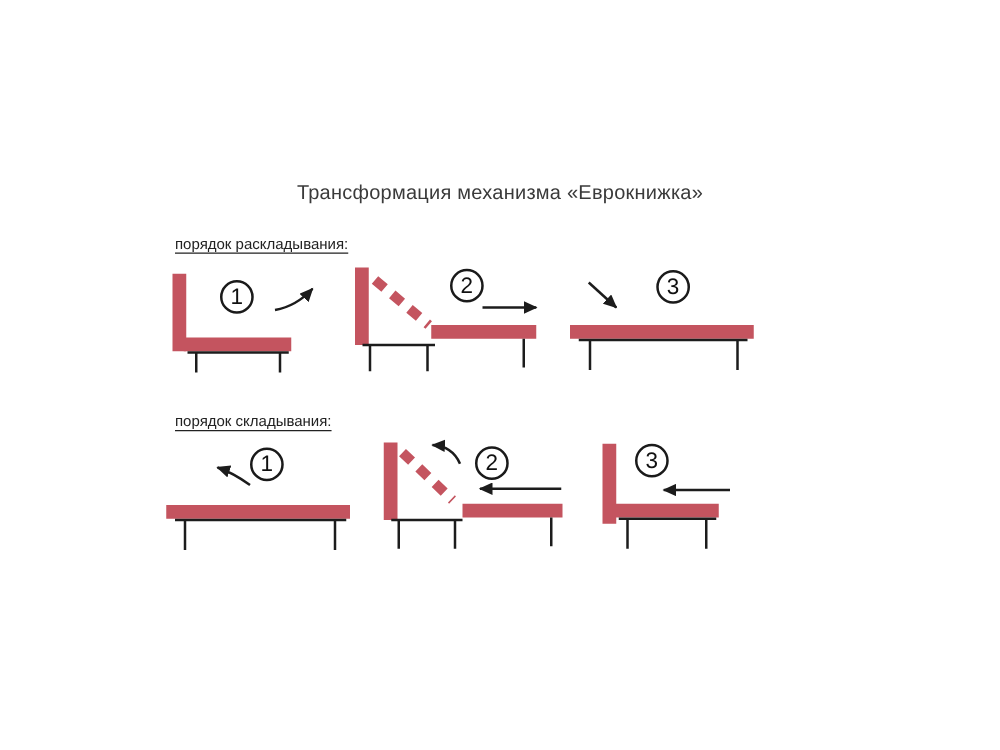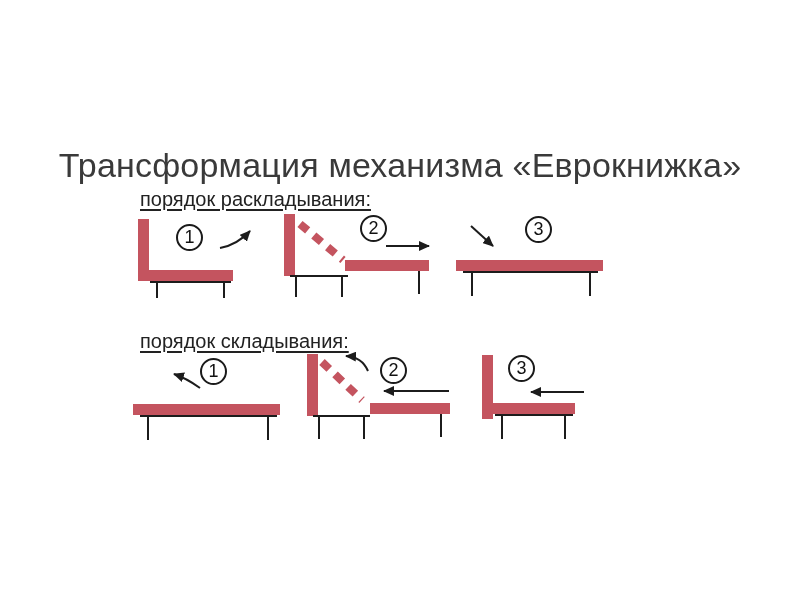--- a/index.html
+++ b/index.html
@@ -9,24 +9,24 @@
     }
     *{margin:0;padding:0;box-sizing:border-box;}
     html,body{background:#ffffff;}
     body{
       width:800px;height:600px;position:relative;overflow:hidden;
       font-family:"Liberation Sans", sans-serif;
     }
     .stage{position:absolute;inset:0;background:#ffffff;}
     .title{
       position:absolute;top:146px;left:0;width:800px;text-align:center;
-      font-size:34px;color:var(--text);letter-spacing:.2px;
+      font-size:16px;color:var(--text);letter-spacing:.2px;
     }
     .section-label{
-      position:absolute;left:140px;font-size:20px;color:#222;
+      position:absolute;left:140px;font-size:12px;color:#222;
       text-decoration:underline;text-underline-offset:3px;
     }
     .label-unfold{top:188px;}
     .label-fold{top:330px;}
     svg.diagram{position:absolute;top:0;left:0;}
     .bar{fill:var(--accent);}
     .dash{stroke:var(--accent);stroke-width:8;stroke-dasharray:10 8;fill:none;}
     .frame{stroke:var(--frame);stroke-width:2;fill:none;}
     .arrow{stroke:var(--frame);stroke-width:2;fill:none;}
     .step-circle{

